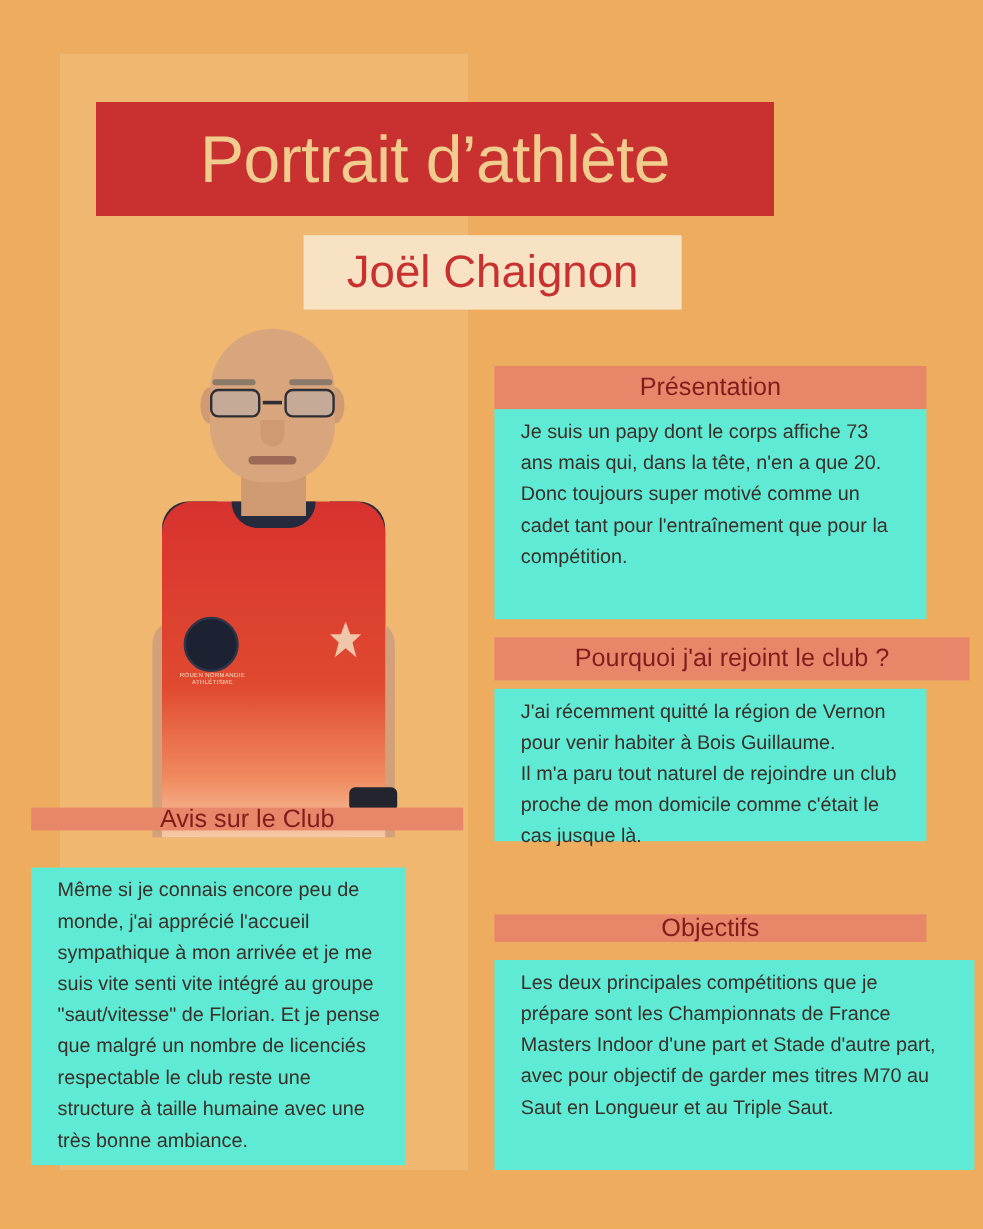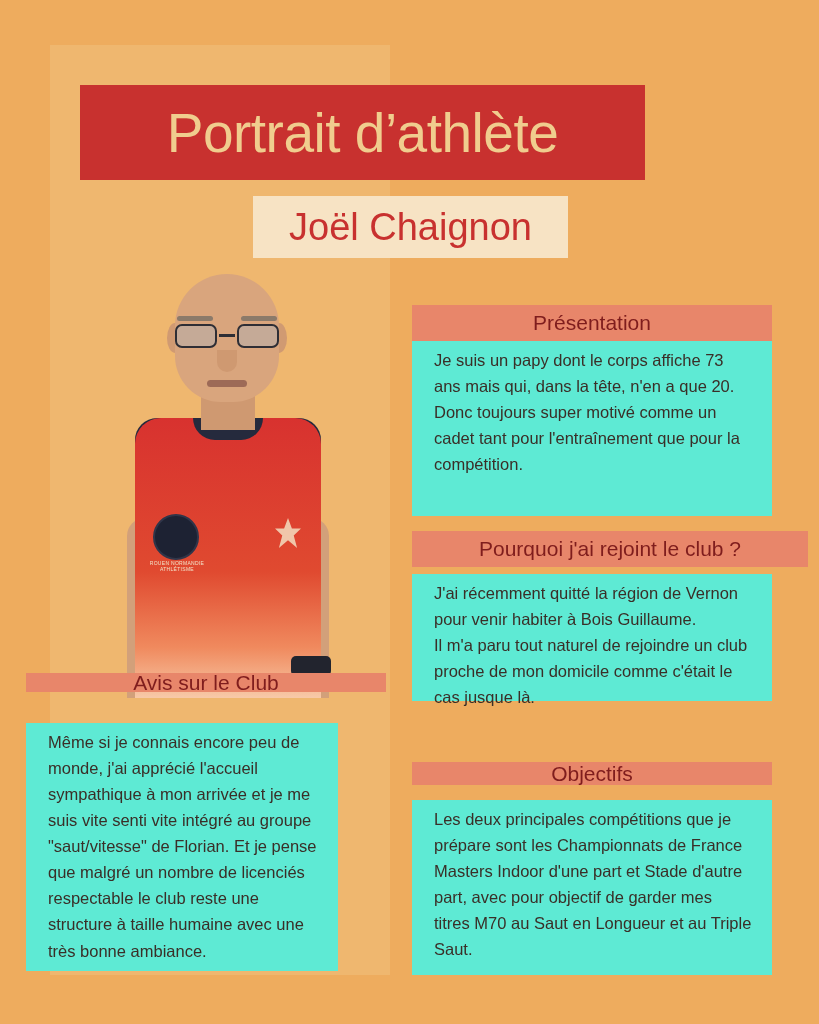--- a/index.html
+++ b/index.html
@@ -209,21 +209,21 @@
   }
 
   
   #hdr-presentation { left: 412px; top: 305px; width: 360px; height: 36px; }
   #body-presentation { left: 412px; top: 341px; width: 360px; height: 175px; }
 
   #hdr-pourquoi { left: 412px; top: 531px; width: 396px; height: 36px; }
   #body-pourquoi { left: 412px; top: 574px; width: 360px; height: 127px; }
 
   #hdr-objectifs { left: 412px; top: 762px; width: 360px; height: 23px; }
-  #body-objectifs { left: 412px; top: 800px; width: 360px; height: 175px; }
+  #body-objectifs { left: 412px; top: 800px; width: 400px; height: 175px; }
 
   
   #hdr-avis { left: 26px; top: 648px; width: 360px; height: 19px; margin-top: 25px; }
   #body-avis { left: 26px; top: 723px; width: 312px; height: 248px; }
 </style>
 </head>
 <body>
 
 <div class="bg-warm-panel"></div>
 

